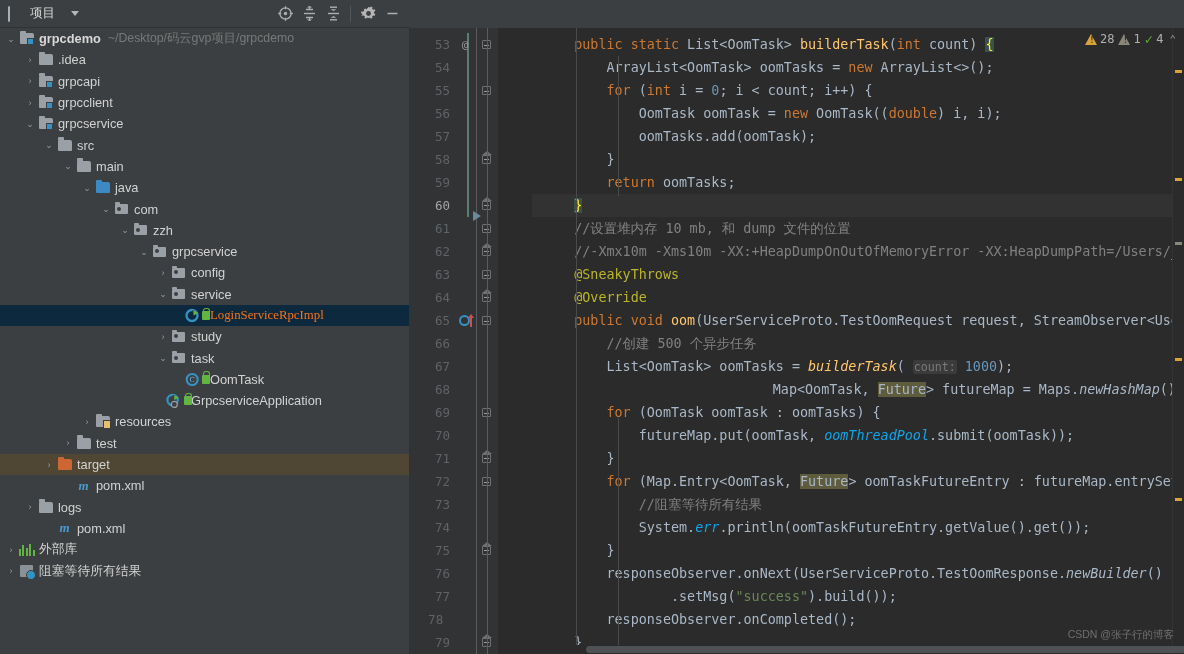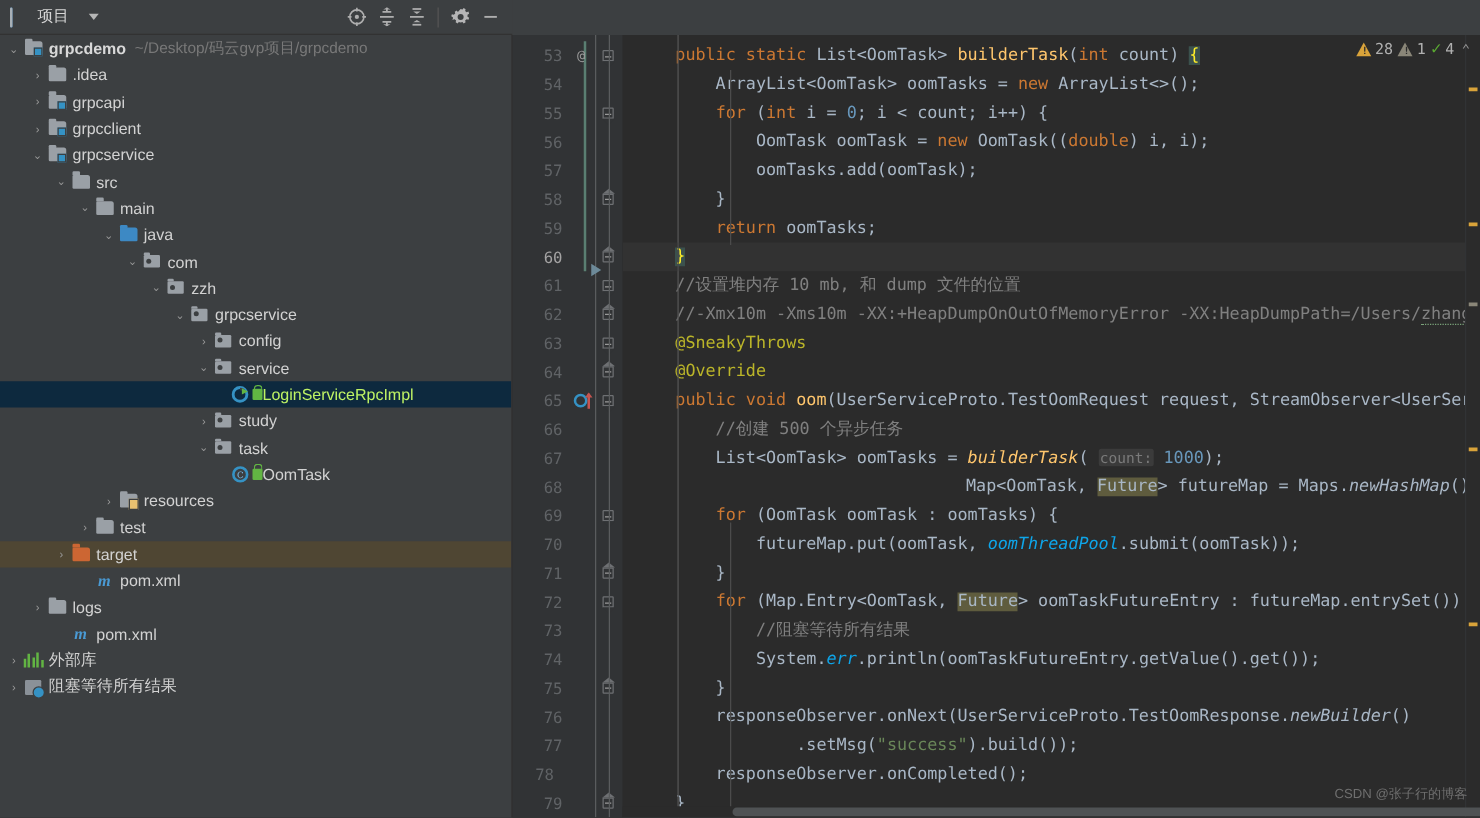--- a/index.html
+++ b/index.html
@@ -73,21 +73,21 @@
     padding-left: 4px; white-space: nowrap; font-size: 12.8px; color: #d2d2d2;
   }
   .row .twisty {
     width: 14px; flex: 0 0 14px; display: flex; align-items: center; justify-content: center;
     color: #9a9a9a; font-size: 9px;
   }
   .row .ico { width: 17px; flex: 0 0 17px; display: flex; align-items: center; justify-content: center; }
   .row .txt { padding-left: 4px; }
   .row .sub { color: #787878; padding-left: 7px; font-size: 12.3px; }
   .row.selected { background: #0d293e; }
-  .row.selected .txt { color: #bef264; }
+  .row.selected .txt { color: #f97316; font-family: Liberation Serif, serif; }
   .row.target-hl { background: #4f4633; }
   .row.bold .txt { font-weight: bold; color: #d8d8d8; }
 
   
   .folder {
     width: 14px; height: 11px; background: #9aa0a6; border-radius: 1px 2px 1px 1px;
     position: relative;
   }
   .folder::before {
     content: ""; position: absolute; top: -2.5px; left: 0; width: 6px; height: 3px;
@@ -127,21 +127,21 @@
   .ic-lib i { width: 2px; background: #62b543; display: block; }
   .ic-console { width: 13px; height: 12px; background: #8a9198; border-radius: 1px; position: relative; }
   .ic-console::after {
     content: ""; position: absolute; right: -3px; bottom: -3px; width: 8px; height: 8px;
     border-radius: 50%; background: #3592c4; border: 1px solid #3c3f41;
   }
 
   
   .editor {
     flex: 1 1 auto; background: #2b2b2b; position: relative; overflow: hidden;
-    display: flex; min-width: 0;
+    display: flex; min-width: 0; gap: 34px;
   }
   .gutter {
     width: 88px; flex: 0 0 88px; background: #313335; position: relative;
     font-family: "DejaVu Sans Mono", monospace; font-size: 12.5px;
   }
   .gline {
     height: 23px; display: flex; align-items: center; position: relative;
   }
   .gline .num {
     width: 44px; text-align: right; color: #606366; padding-right: 4px; font-size: 12.5px;
@@ -453,20 +453,35 @@
           <span class="ico">
             <span style="position:relative;display:flex;align-items:center">
               <svg width="15" height="15" viewBox="0 0 15 15">
                 <circle cx="7.2" cy="7.5" r="5.5" fill="none" stroke="#3592c4" stroke-width="2.1"></circle>
                 <text x="7.2" y="10.4" font-size="7" fill="#7dbde8" text-anchor="middle" font-family="DejaVu Serif, serif">C</text>
               </svg>
               <span class="ic-lock"></span>
             </span>
           </span>
           <span class="txt">OomTask</span>
+        </div>
+        <div class="row" style="padding-left: 156px;">
+          <span class="twisty"></span>
+          <span class="ico">
+            <span style="position:relative;display:flex;align-items:center">
+              <svg width="16" height="15" viewBox="0 0 16 15">
+                <circle cx="6.6" cy="7" r="5.2" fill="none" stroke="#3592c4" stroke-width="2.2"></circle>
+                <path d="M6.6 3a4 4 0 0 1 3.7 2.5" stroke="#3c3f41" stroke-width="1.9" fill="none"></path>
+                <path d="M8.2 2.3l4.6 2.4-4.6 2.4z" fill="#62b543"></path>
+                <circle cx="8.3" cy="11.4" r="3" fill="#3c3f41" stroke="#9aa0a6" stroke-width="1.2"></circle>
+              </svg>
+              <span class="ic-lock"></span>
+            </span>
+          </span>
+          <span class="txt">GrpcserviceApplication</span>
         </div>
         <div class="row" style="padding-left: 80px;">
           <span class="twisty">›</span>
           <span class="ico">
             <span class="folder resources"></span>
           </span>
           <span class="txt">resources</span>
         </div>
         <div class="row" style="padding-left: 61px;">
           <span class="twisty">›</span>

